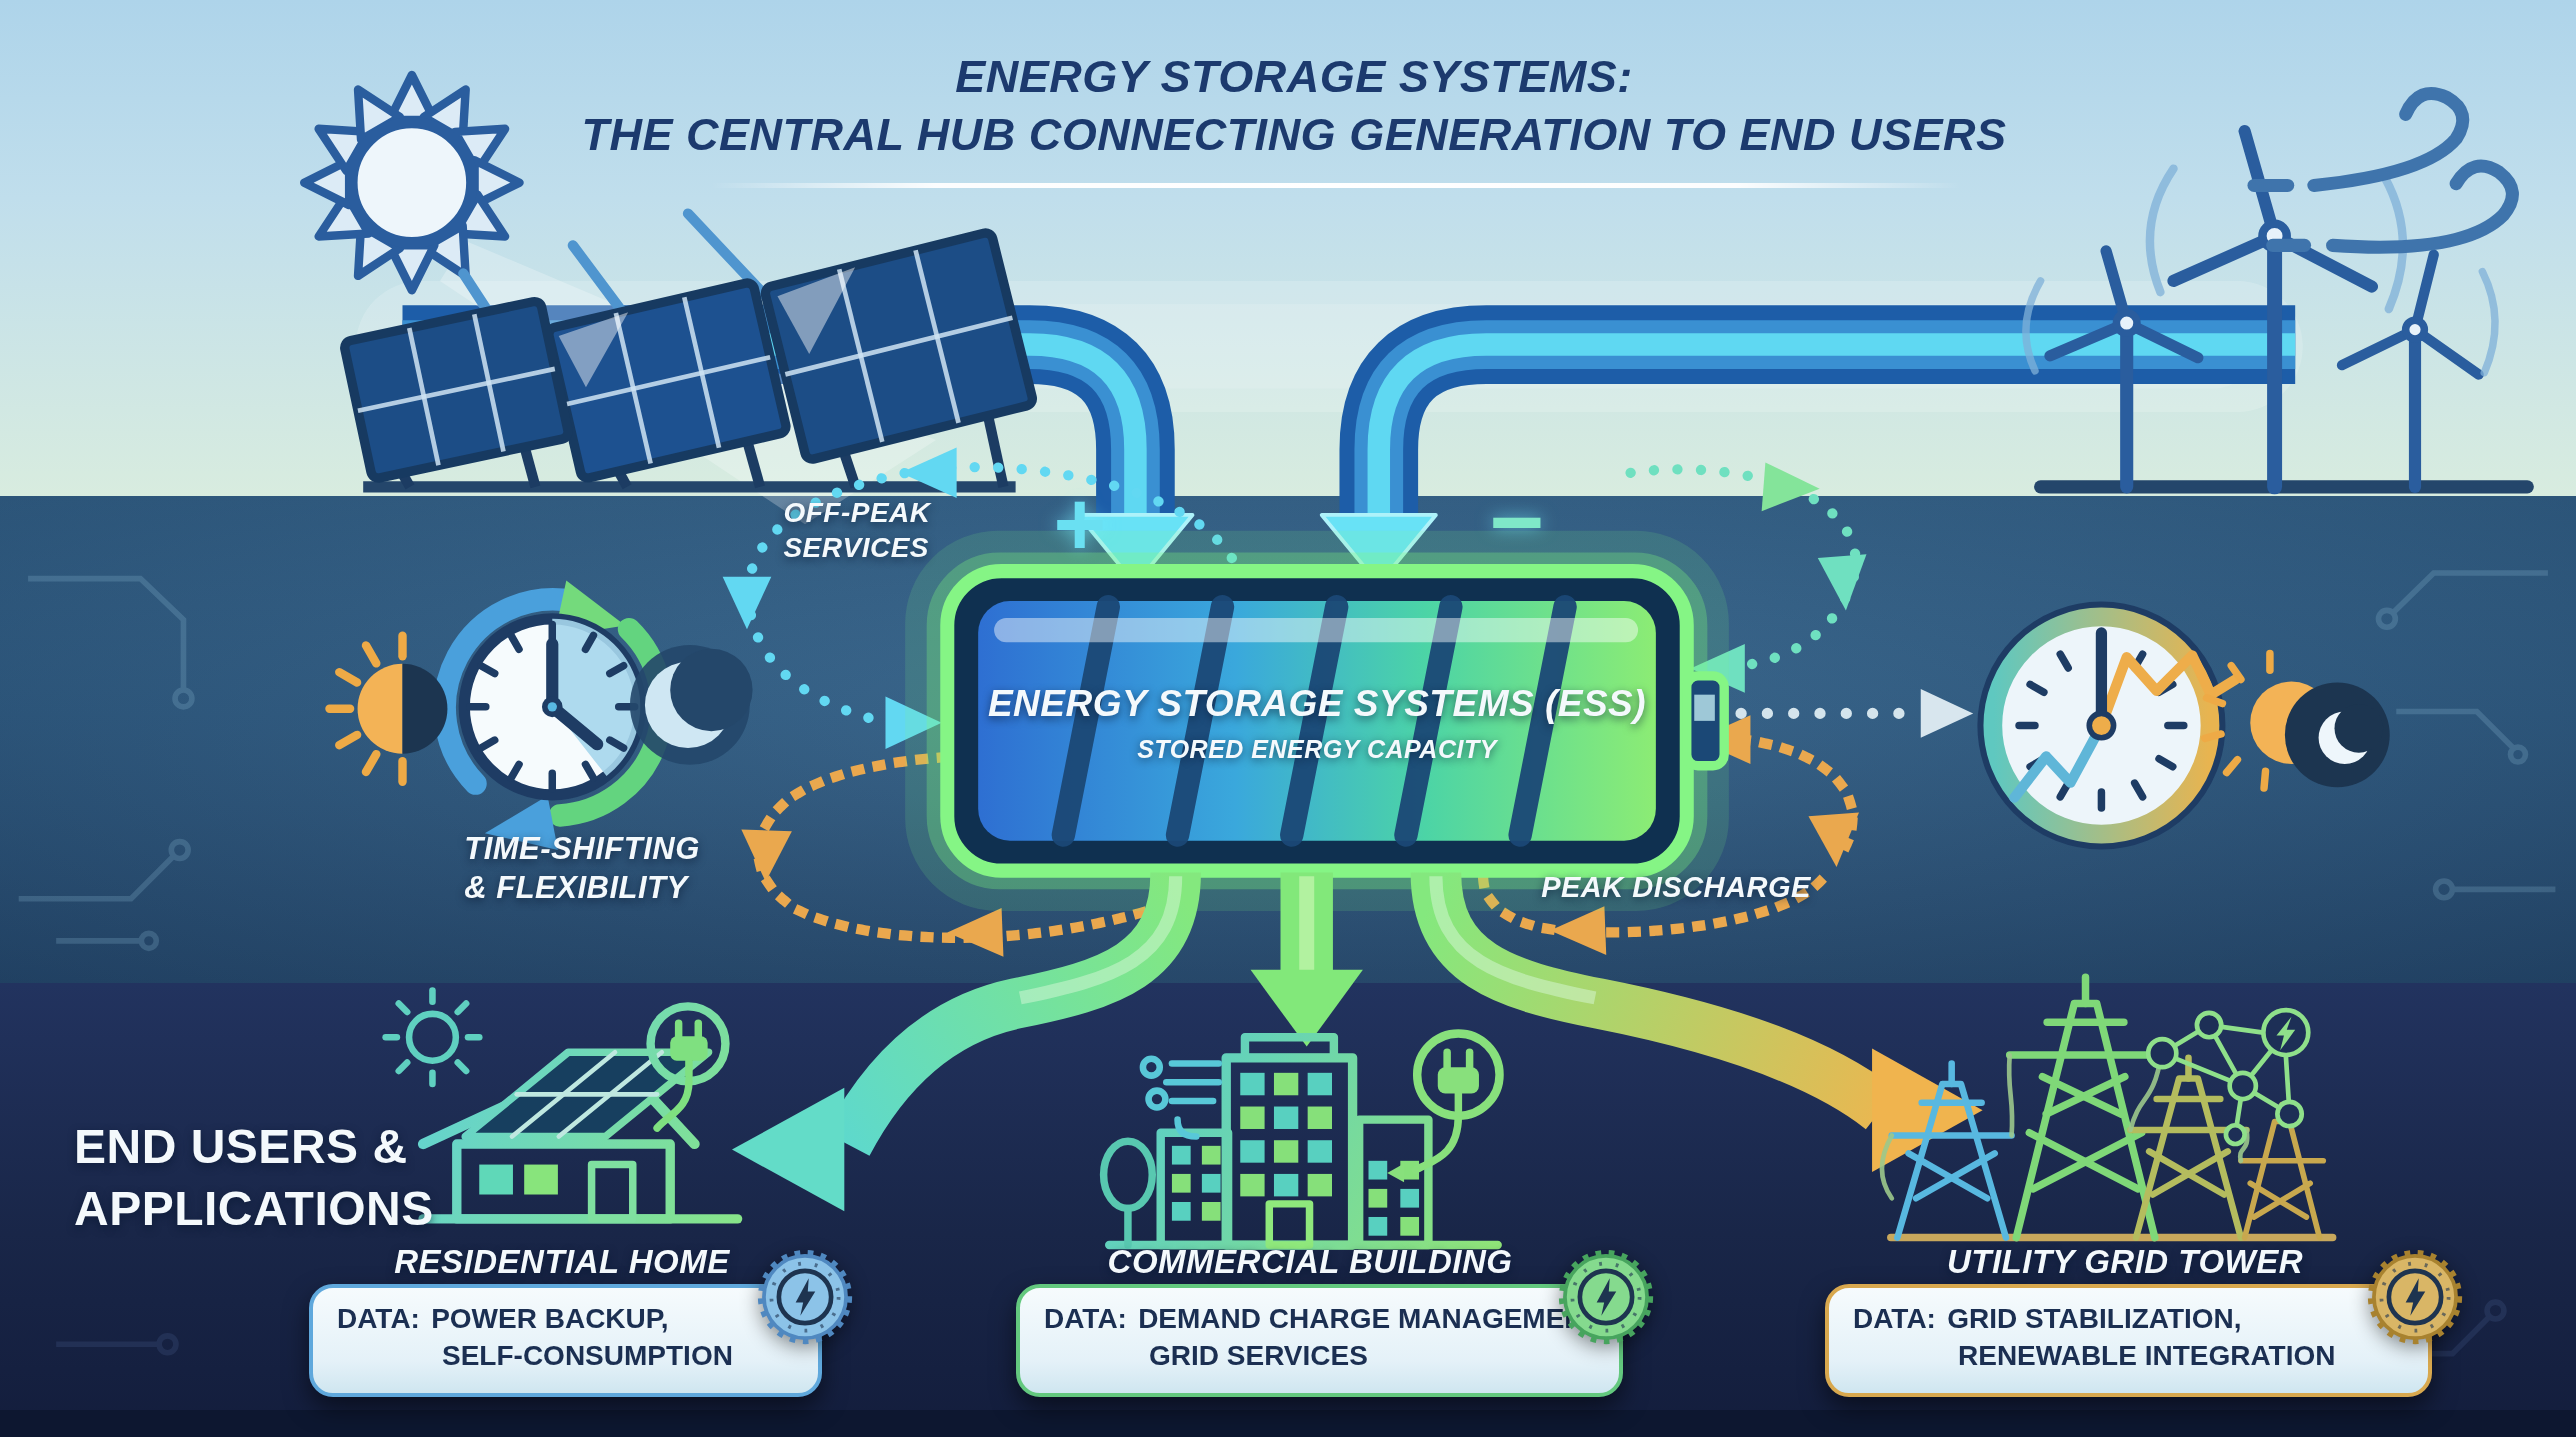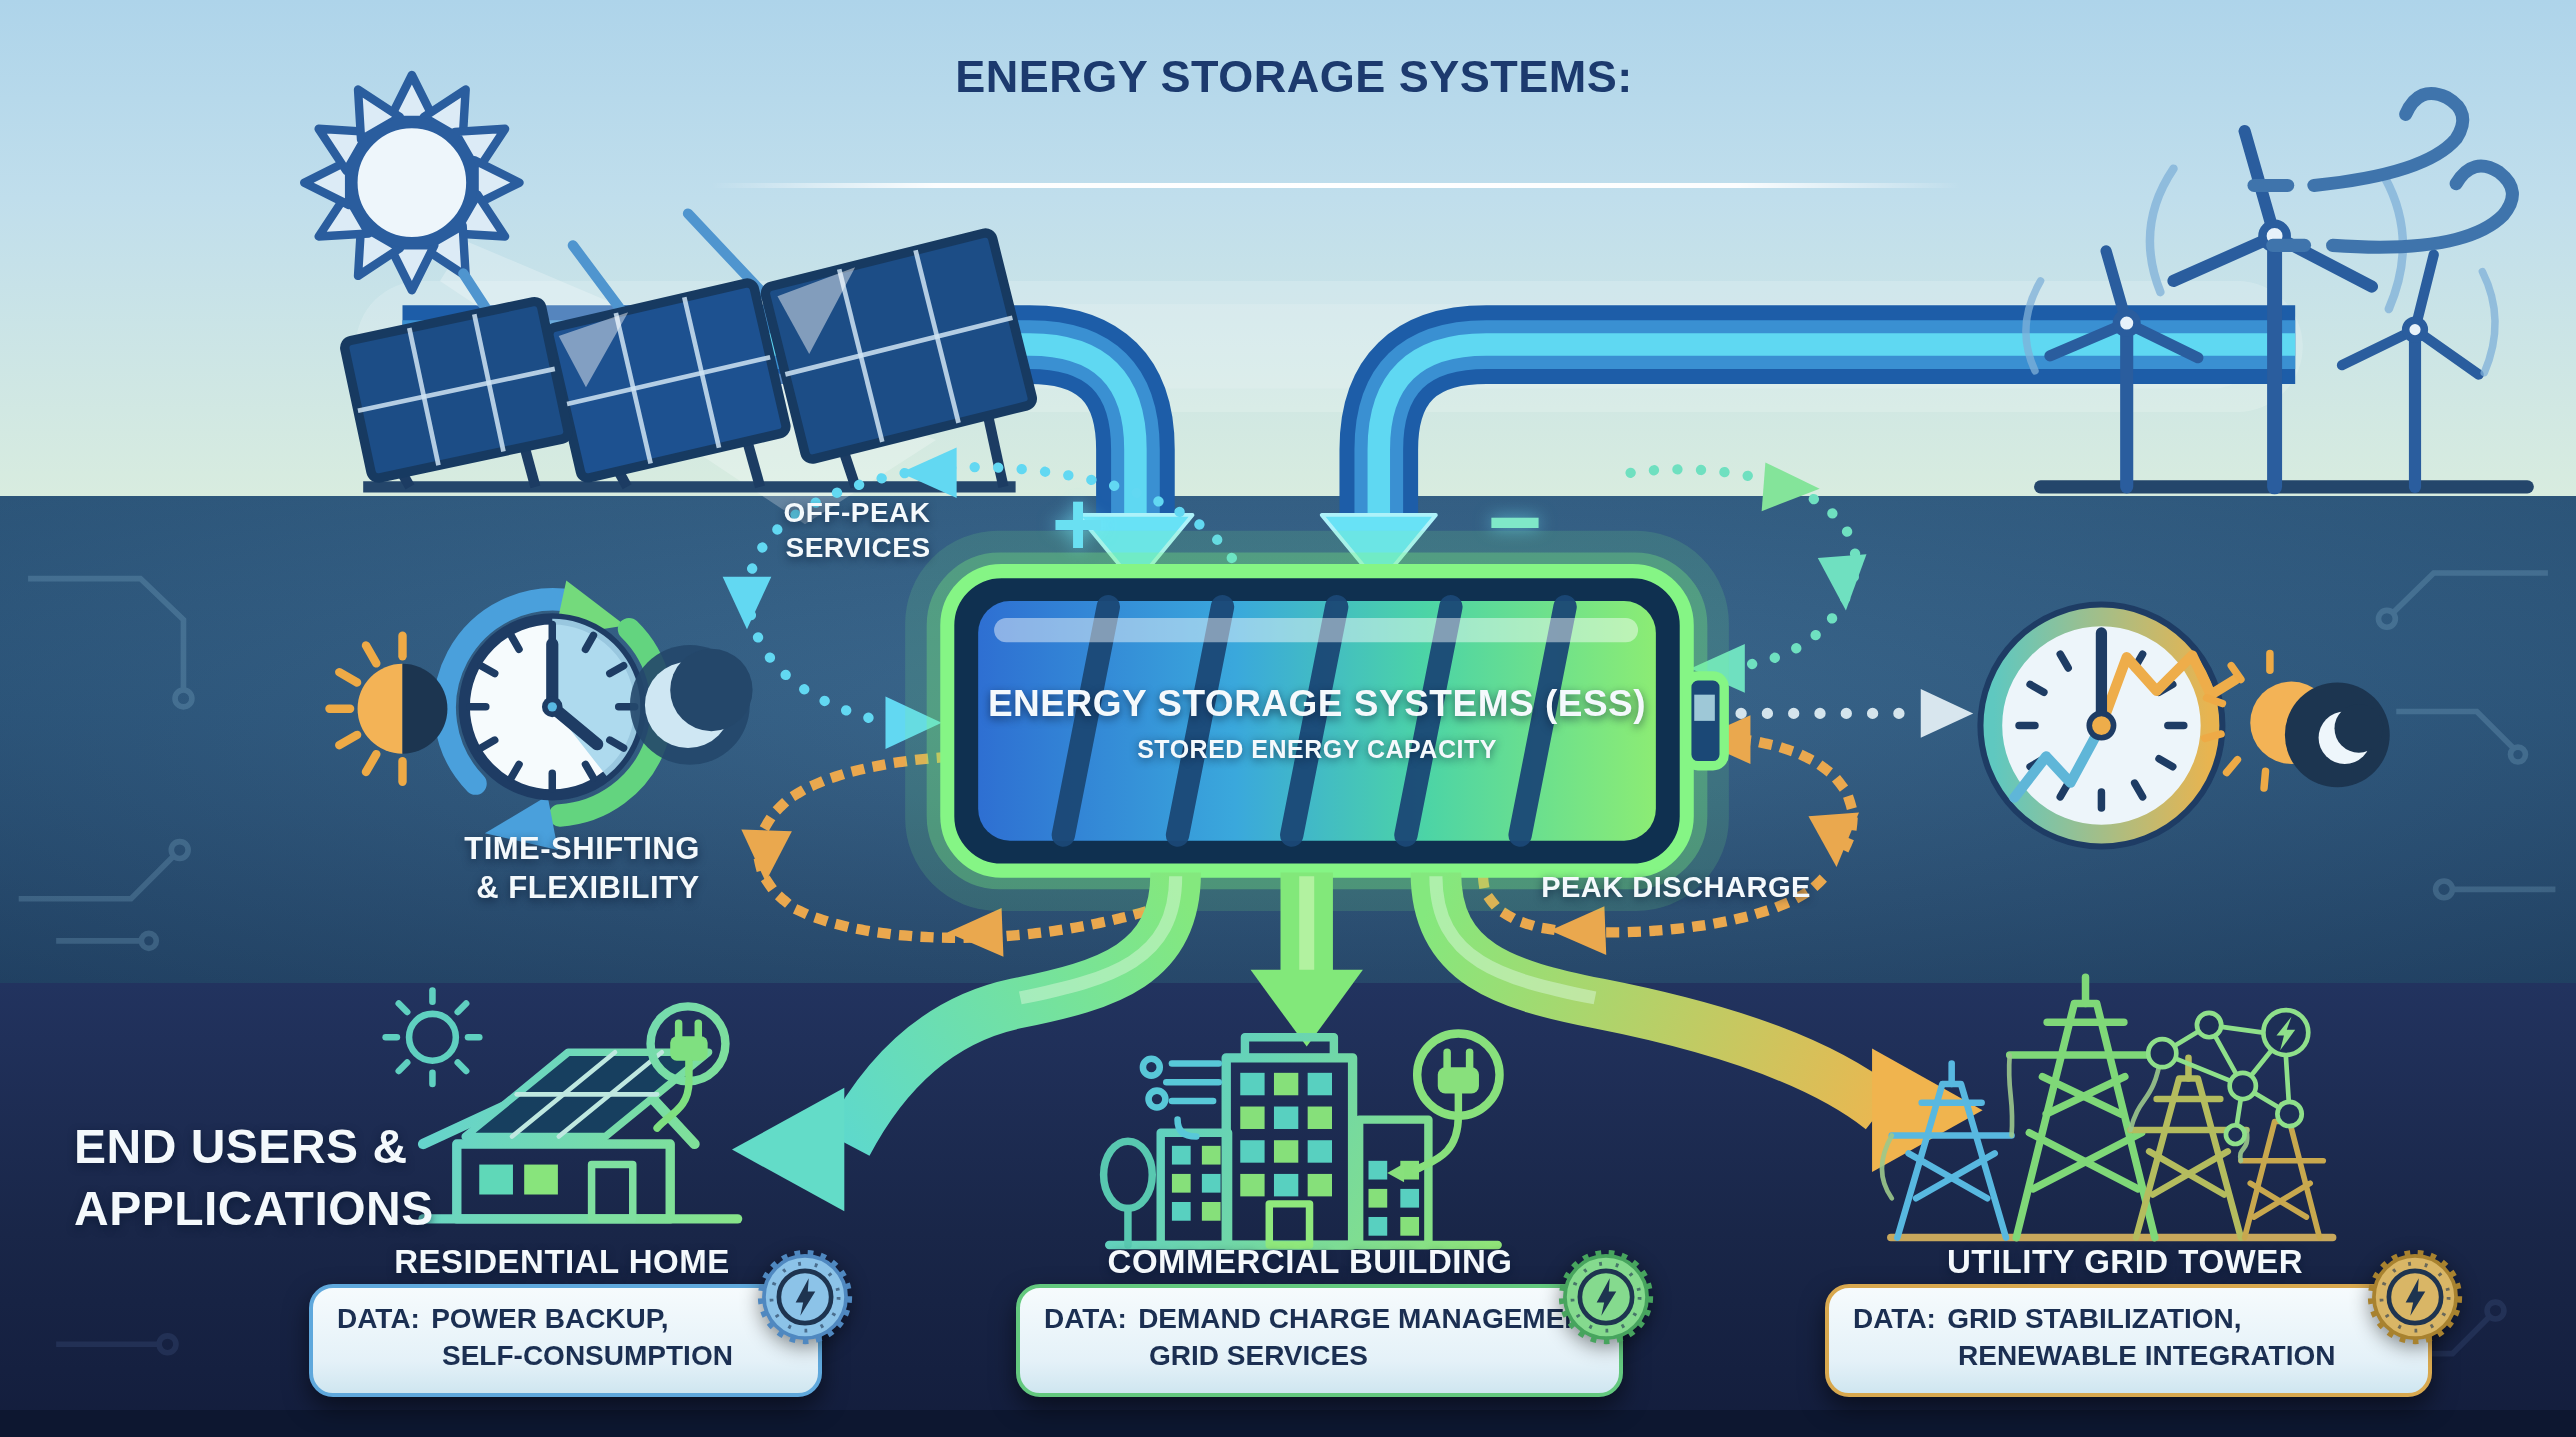--- a/index.html
+++ b/index.html
@@ -9,21 +9,21 @@
   .band{position:absolute;left:0;width:100%;}
   #sky{top:0;height:496px;background:linear-gradient(180deg,#aed4ea 0%,#c0deec 40%,#d8ecdf 100%);}
   #mid{top:496px;height:487px;background:
        radial-gradient(ellipse at 50% 45%, rgba(255,255,255,.06), rgba(2,12,34,.22)),
        linear-gradient(180deg,#35668e 0%,#2f5e86 45%,#294f74 100%);}
   #users{top:983px;height:455px;background:linear-gradient(180deg,#22335f 0%,#192648 55%,#131d3c 100%);}
   #strip{top:1410px;height:28px;background:#0d1730;}
   svg{display:block;}
   .t-navy{color:#1c3a6e;font-weight:800;letter-spacing:0.5px;}
   .t-white{color:#f4f9fc;font-weight:800;text-shadow:0 2.8px 8.4px rgba(6,22,46,.6);letter-spacing:0.5px;}
-  .ctr{transform:translate(-50%,-50%);text-align:right;}
+  .ctr{transform:translate(-50%,-50%);text-align:left;font-style:italic;}
   .nowrap{white-space:nowrap;}
   .underline{background:linear-gradient(90deg,rgba(255,255,255,0) 0%,rgba(255,255,255,.95) 18%,#ffffff 50%,rgba(255,255,255,.95) 82%,rgba(255,255,255,0) 100%);}
   .sym{font-weight:800;text-shadow:0 0 17px rgba(120,240,255,.6);}
   .databox{position:absolute;top:1284px;height:105px;border-radius:24px;border:4.7px solid;
            background:linear-gradient(180deg,#f6fbfd 0%,#e4f1f8 70%,#cfe6f0 100%);
            box-shadow:0 11.2px 24px rgba(0,0,0,.5);}
   .box-res{border-color:#5fa8dc;}
   .box-com{border-color:#63c87e;}
   .box-grid{border-color:#d8a84e;}
   .databox .txt{padding:13px 24px;font-size:28px;color:#1b2f52;line-height:1.32;white-space:nowrap;}
@@ -487,20 +487,21 @@
         <circle cx="2396" cy="1160" r="14" fill="#1d2f56"></circle>
         <circle cx="2388" cy="1212" r="10" fill="#1d2f56"></circle>
         <circle cx="2446" cy="1190" r="13" fill="#1d2f56"></circle>
         <circle cx="2442" cy="1103" r="24" fill="#1d2f56"></circle>
         <polygon points="2448,1086 2432,1106 2440,1106 2436,1122 2452,1100 2443,1100" fill="#8fe08a" stroke="none"></polygon>
       </g>
     </g>
   </svg>
 
   <div class="abs t-navy ctr nowrap" style="left:1294px;top:77px;font-size:45px">ENERGY STORAGE SYSTEMS:</div>
+  <div class="abs t-navy ctr nowrap" style="left:1294px;top:135px;font-size:45px">THE CENTRAL HUB CONNECTING GENERATION TO END USERS</div>
   <div class="abs underline" style="left:711px;top:183px;width:1250px;height:4.7px"></div>
 
 
   <div class="abs t-white ctr nowrap" style="left:1317px;top:704px;font-size:37px">ENERGY STORAGE SYSTEMS (ESS)</div>
   <div class="abs t-white ctr nowrap" style="left:1317px;top:749px;font-size:25px;font-weight:700">STORED ENERGY CAPACITY</div>
 
   <div class="abs sym ctr" style="left:1078px;top:524px;font-size:90px;color:#6ae0f2">+</div>
   <div class="abs sym ctr" style="left:1515px;top:522px;font-size:94px;color:#7fe8c8">−</div>
 
   <div class="abs t-white ctr" style="left:857px;top:530px;font-size:28px;line-height:1.25">

